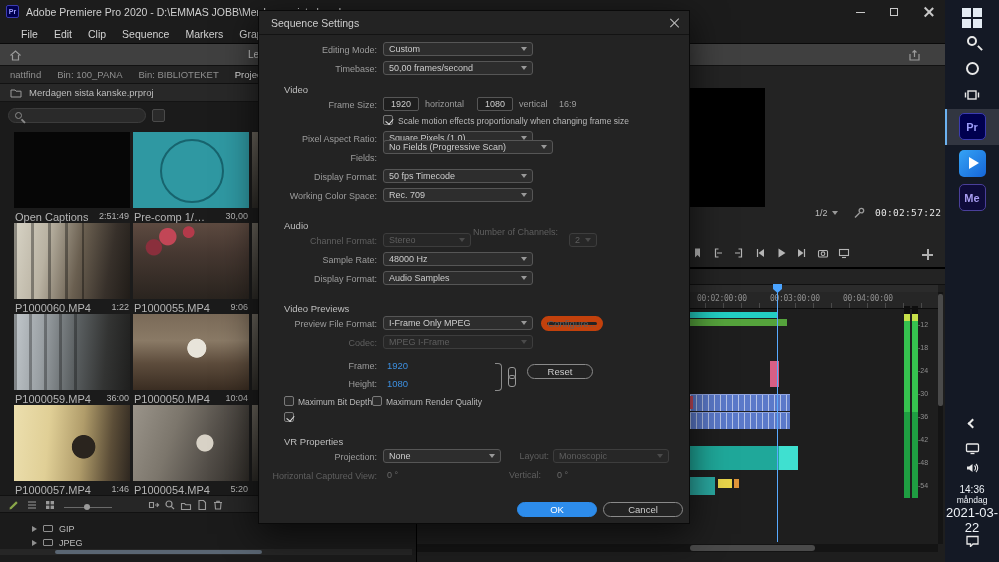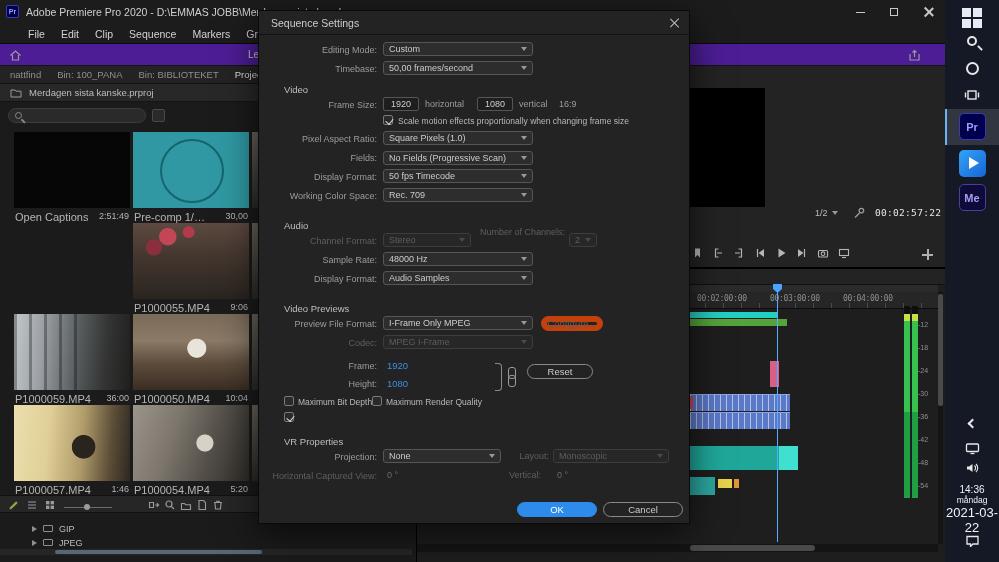--- a/index.html
+++ b/index.html
@@ -9,23 +9,23 @@
   .win{position:absolute;left:0;top:0;width:945px;height:562px;background:#1e1e1e}
   .titlebar{position:absolute;left:0;top:0;width:945px;height:24px;background:#1c1c1c}
   .mini-pr{position:absolute;left:6px;top:5px;width:13px;height:13px;background:#00004f;border:1px solid #3b3bb0;border-radius:2px;color:#9d9dfa;font-size:7px;font-weight:bold;display:flex;align-items:center;justify-content:center}
   .title-text{position:absolute;left:26px;top:6px;font-size:10.5px;color:#cfcfcf;white-space:nowrap}
   .winctl{position:absolute;top:0;height:24px;width:34px;display:flex;align-items:center;justify-content:center}
   .ic-min{width:9px;height:1px;background:#c8c8c8}
   .ic-max{width:8px;height:8px;border:1px solid #c8c8c8}
   .ic-close{position:relative;width:10px;height:10px}
   .ic-close::before,.ic-close::after{content:"";position:absolute;left:4.5px;top:-1px;width:1.5px;height:12px;background:#c8c8c8}
   .ic-close::before{transform:rotate(45deg)}.ic-close::after{transform:rotate(-45deg)}
-  .menubar{position:absolute;left:0;top:24px;width:945px;height:20px;background:#1c1c1c;border-bottom:1px solid #0a0a0a;display:flex;align-items:center;padding-left:20px}
+  .menubar{position:absolute;left:0;top:24px;width:945px;height:20px;background:#1c1c1c;border-bottom:1px solid #0a0a0a;display:flex;align-items:center;padding-left:13px}
   .menubar span{font-size:10.5px;color:#d2d2d2;padding:0 8px}
-  .wsbar{position:absolute;left:0;top:44px;width:945px;height:22px;background:#4c1d95;border-bottom:1px solid #121212}
+  .wsbar{position:absolute;left:0;top:44px;width:945px;height:22px;background:#404040;border-bottom:1px solid #121212}
   .ws-frag{position:absolute;left:248px;top:5px;font-size:10px;color:#c8c8c8}
   
   .projpanel{position:absolute;left:0;top:66px;width:417px;height:496px;background:#1b1b1b;border-right:1px solid #000}
   .ptabs{position:absolute;left:0;top:0;width:417px;height:18px;background:#232323;border-bottom:1px solid #121212;display:flex;align-items:center;gap:16px;padding-left:10px}
   .ptabs span{font-size:9.5px;color:#8f8f8f;white-space:nowrap}
   .ptabs span.active{color:#dcdcdc}
   .phead{position:absolute;left:0;top:18px;width:417px;height:18px;background:#282828;border-bottom:1px solid #141414;display:flex;align-items:center;gap:7px;padding-left:10px}
   .phead span{font-size:9.5px;color:#bdbdbd}
   .searchbox{position:absolute;left:8px;top:42px;width:138px;height:15px;background:#2a2a2a;border:1px solid #3c3c3c;border-radius:8px;display:flex;align-items:center;padding:0 6px}
   .ic-search{width:7px;height:7px;border:1.5px solid #8a8a8a;border-radius:50%;position:relative}
@@ -204,20 +204,27 @@
             <span class="du">2:51:49</span>
           </div>
       </div>
       <div class="clip" style="left:133px;top:66px">
         <div class="thumb th-teal"></div>
         <div class="cap">
             <span class="nm">Pre-comp 1/Animation ...</span>
             <span class="du">30,00</span>
           </div>
       </div>
+      <div class="clip" style="left:14px;top:157px">
+        <div class="thumb th-60"></div>
+        <div class="cap">
+            <span class="nm">P1000060.MP4</span>
+            <span class="du">1:22</span>
+          </div>
+      </div>
       <div class="clip" style="left:133px;top:157px">
         <div class="thumb th-55"></div>
         <div class="cap">
             <span class="nm">P1000055.MP4</span>
             <span class="du">9:06</span>
           </div>
       </div>
       <div class="clip" style="left:14px;top:248px">
         <div class="thumb th-59"></div>
         <div class="cap">
@@ -445,21 +452,21 @@
     <span class="cb on" style="left:124px;top:104px"></span>
     <span class="cbl" style="left:139px;top:105px">Scale motion effects proportionally when changing frame size</span>
 
     <span class="fl" style="top:122px">Pixel Aspect Ratio:</span>
     <div class="dd" style="left:124px;top:120px;width:150px">
         <span>Square Pixels (1.0)</span>
         <i class="tri"></i>
       </div>
 
     <span class="fl" style="top:141px">Fields:</span>
-    <div class="dd" style="left:124px;top:140px;width:150px">
+    <div class="dd" style="left:124px;top:129px;width:170px">
         <span>No Fields (Progressive Scan)</span>
         <i class="tri"></i>
       </div>
 
     <span class="fl" style="top:160px">Display Format:</span>
     <div class="dd" style="left:124px;top:158px;width:150px">
         <span>50 fps Timecode</span>
         <i class="tri"></i>
       </div>
 
@@ -469,21 +476,21 @@
         <i class="tri"></i>
       </div>
 
     <span class="sect" style="top:209px">Audio</span>
 
     <span class="fl dim" style="top:224px">Channel Format:</span>
     <div class="dd dis" style="left:124px;top:222px;width:88px">
         <span>Stereo</span>
         <i class="tri"></i>
       </div>
-    <span class="il dim" style="left:214px;top:216px;width:92px;text-align:right">Number of Channels:</span>
+    <span class="il dim" style="left:214px;top:216px;width:92px;text-align:left">Number of Channels:</span>
     <div class="dd dis" style="left:310px;top:222px;width:28px">
         <span>2</span>
         <i class="tri"></i>
       </div>
 
     <span class="fl" style="top:243px">Sample Rate:</span>
     <div class="dd" style="left:124px;top:241px;width:150px">
         <span>48000 Hz</span>
         <i class="tri"></i>
       </div>

